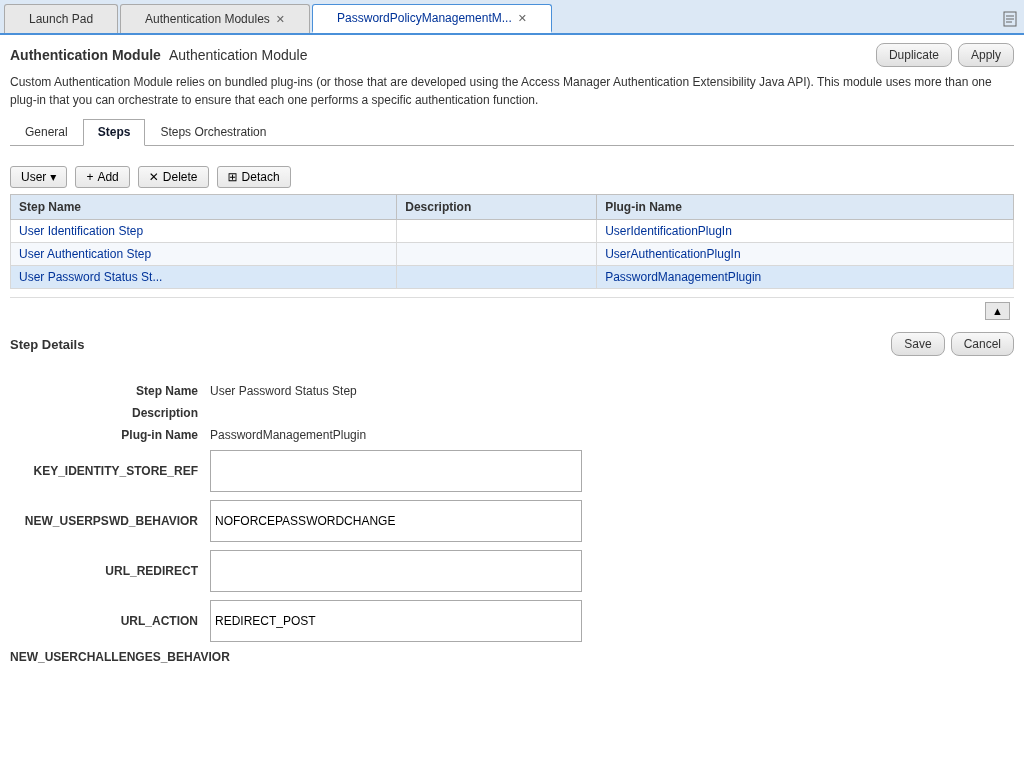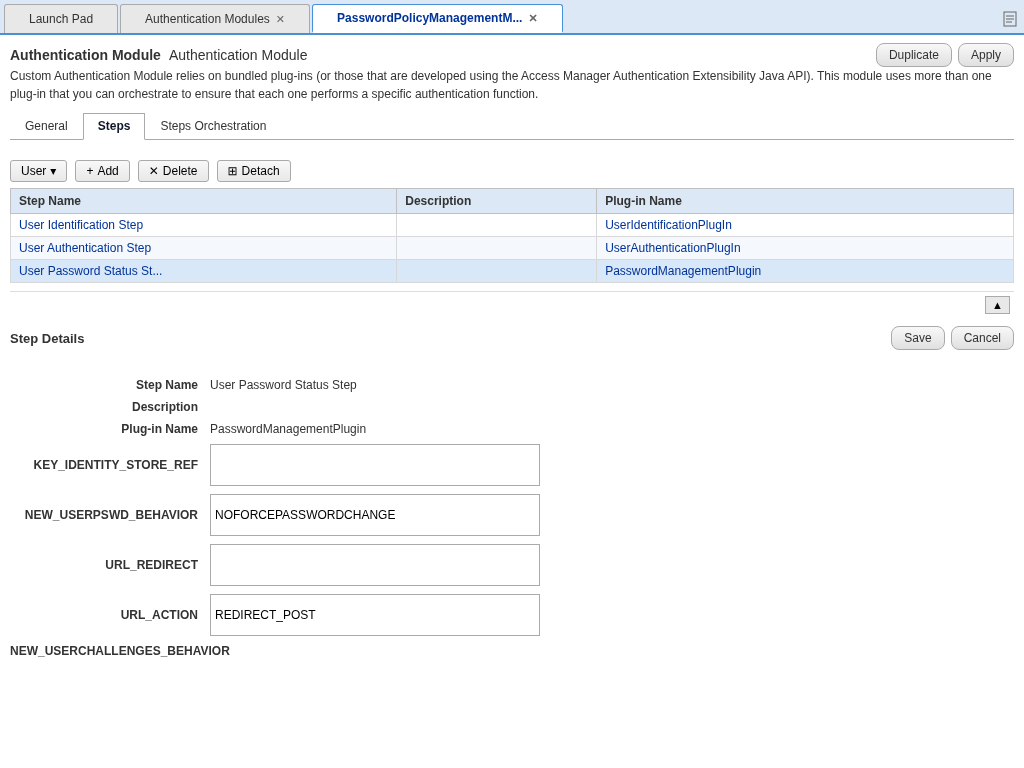--- a/index.html
+++ b/index.html
@@ -26,21 +26,21 @@
       align-items: center;
       gap: 6px;
       font-size: 12px;
       color: #333;
     }
     .tab.active {
       background: #fff;
       border-color: #4a90d9;
       border-bottom: 2px solid #fff;
       color: #003399;
-      font-weight: bold;
+      font-weight: normal;
     }
     .tab .close-x {
       font-size: 11px;
       color: #666;
       cursor: pointer;
     }
     .tab-spacer { flex: 1; }
     .tab-icon-area {
       display: flex;
       align-items: center;
@@ -60,20 +60,21 @@
       font-size: 12px;
       margin-bottom: 6px;
       cursor: pointer;
     }
 
     
     .page-header {
       display: flex;
       align-items: center;
       justify-content: space-between;
+      margin-bottom: 6px;
     }
     .page-header-left {
       display: flex;
       align-items: center;
       gap: 8px;
     }
     .page-title-label {
       font-size: 14px;
       font-weight: bold;
       color: #333;
@@ -219,21 +220,21 @@
       font-size: 12px;
       color: #333;
       font-weight: bold;
       flex-shrink: 0;
     }
     .form-value {
       font-size: 12px;
       color: #333;
     }
     .form-input {
-      width: 330px;
+      width: 372px;
       height: 22px;
       border: 1px solid #aaa;
       padding: 20px 4px;
       font-size: 12px;
       background: #fff;
     }
   </style>
 </head>
 <body>
 

